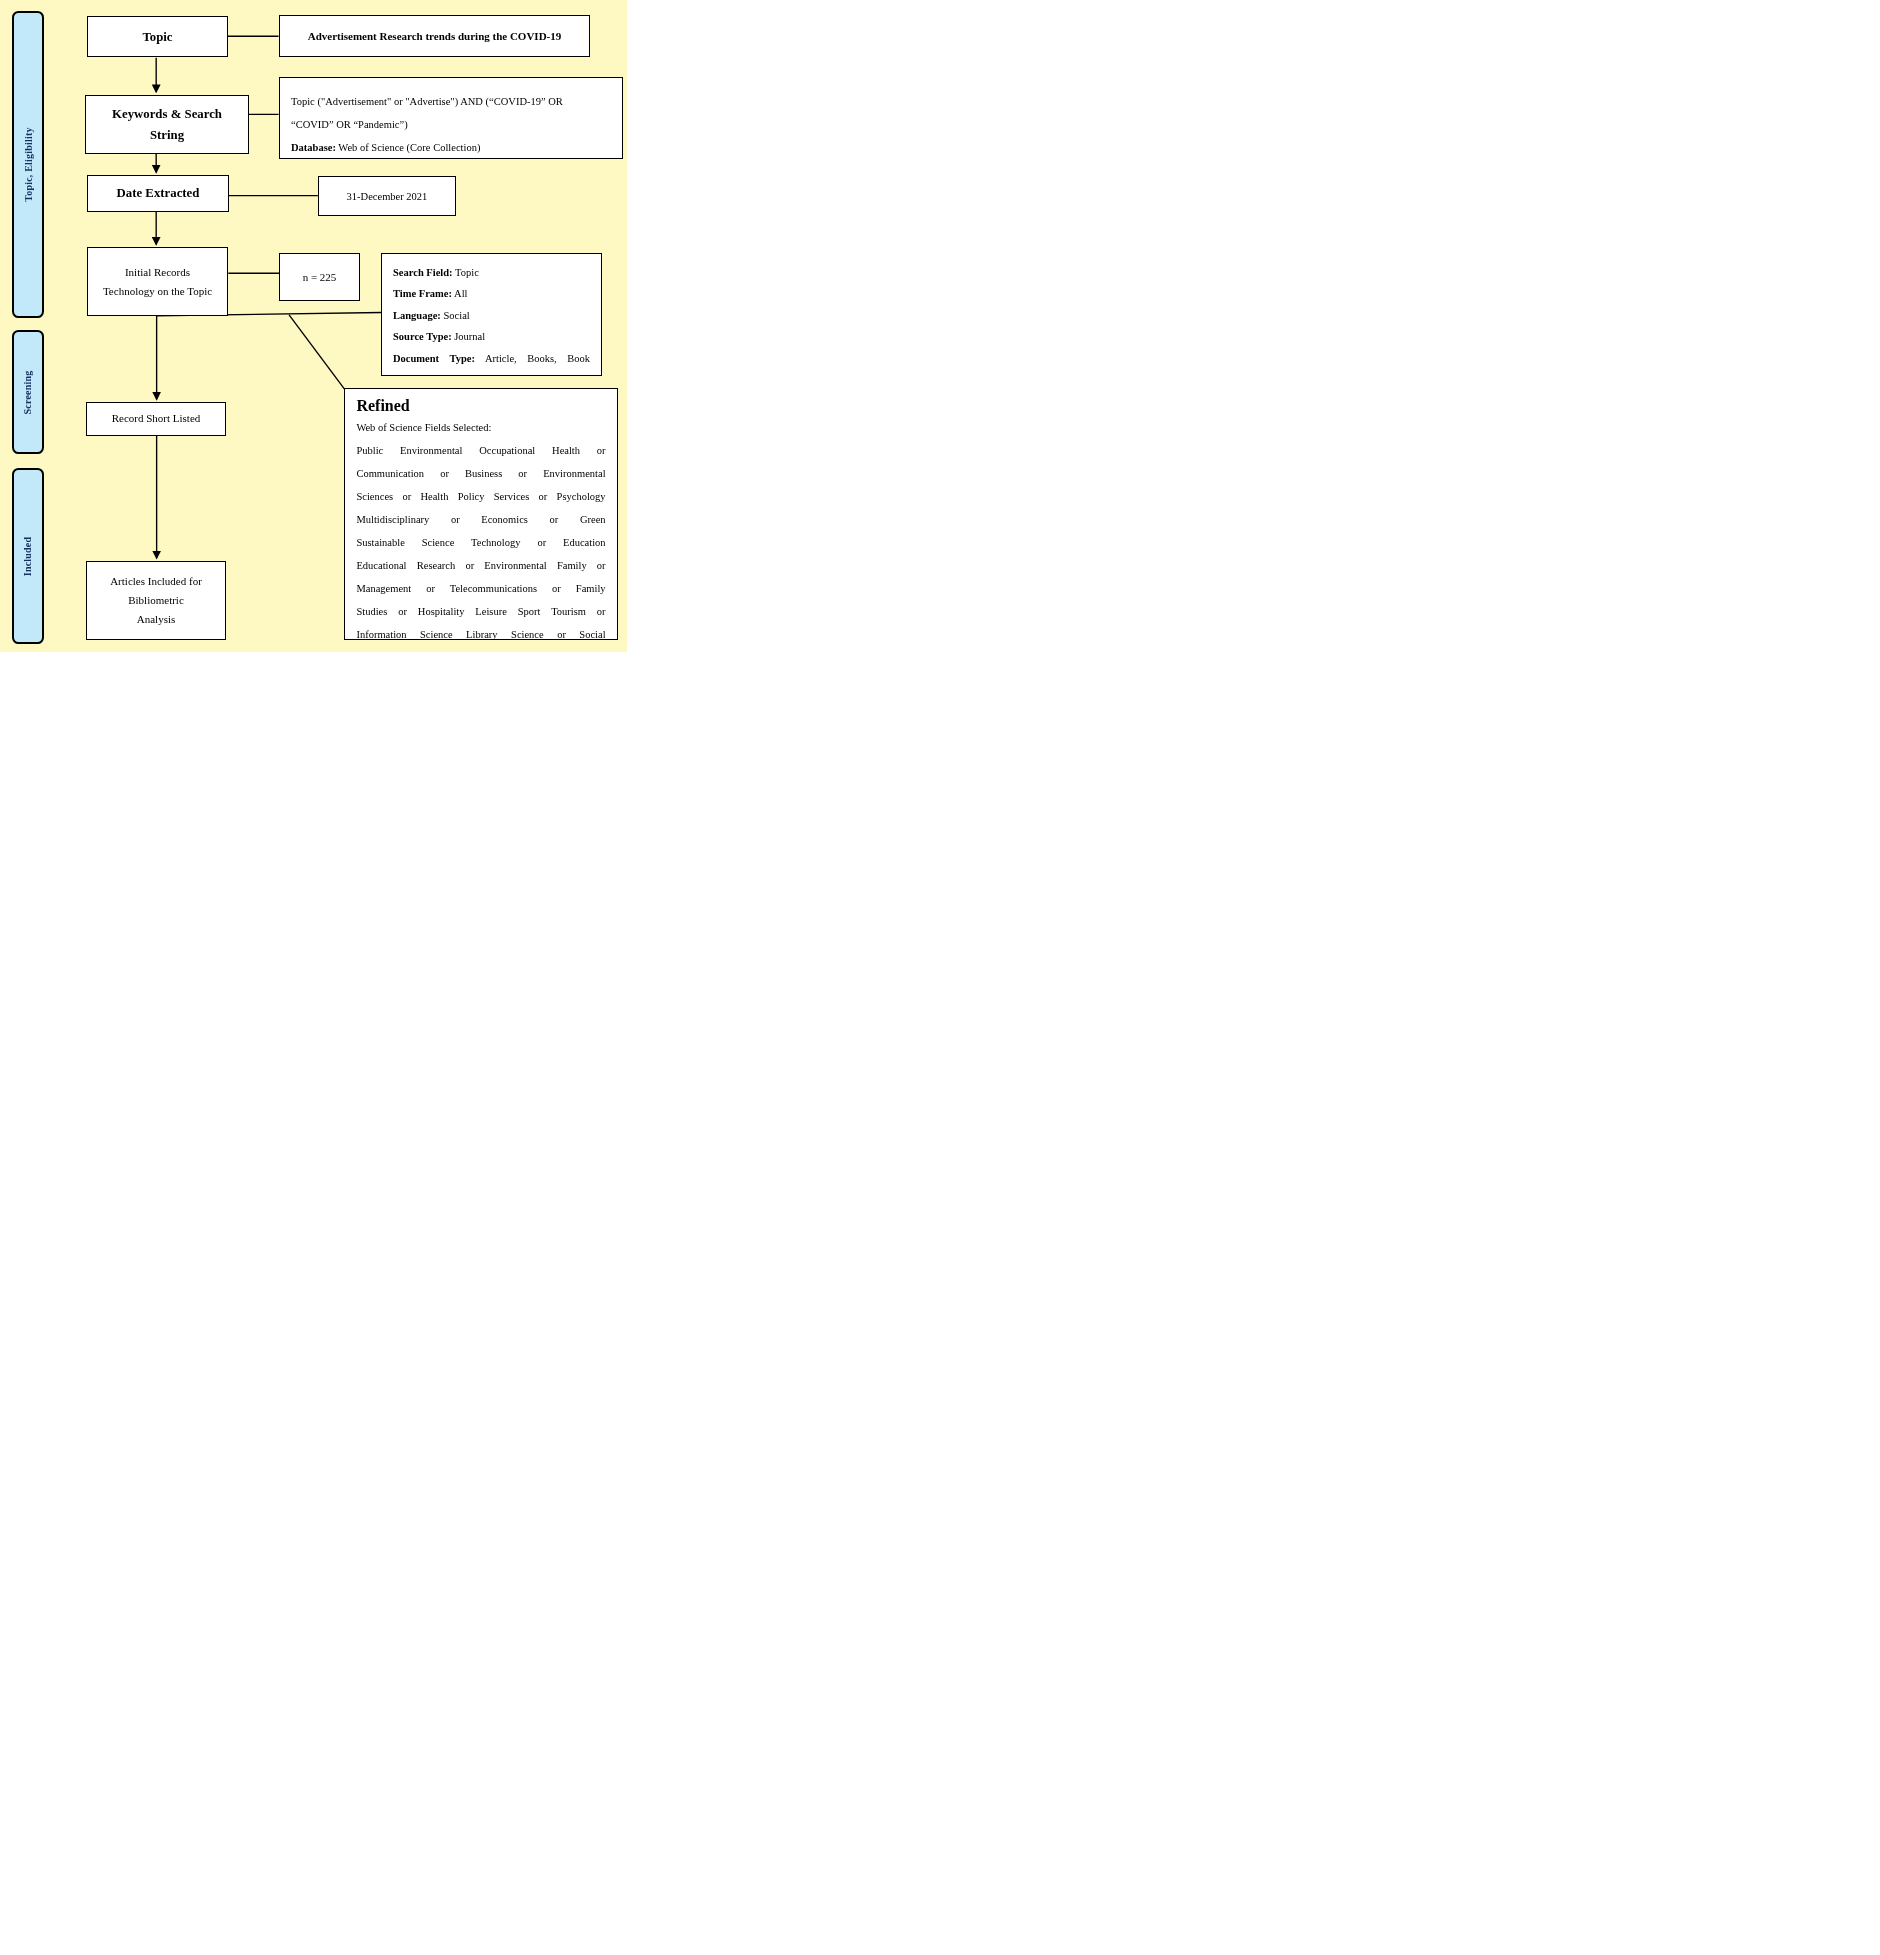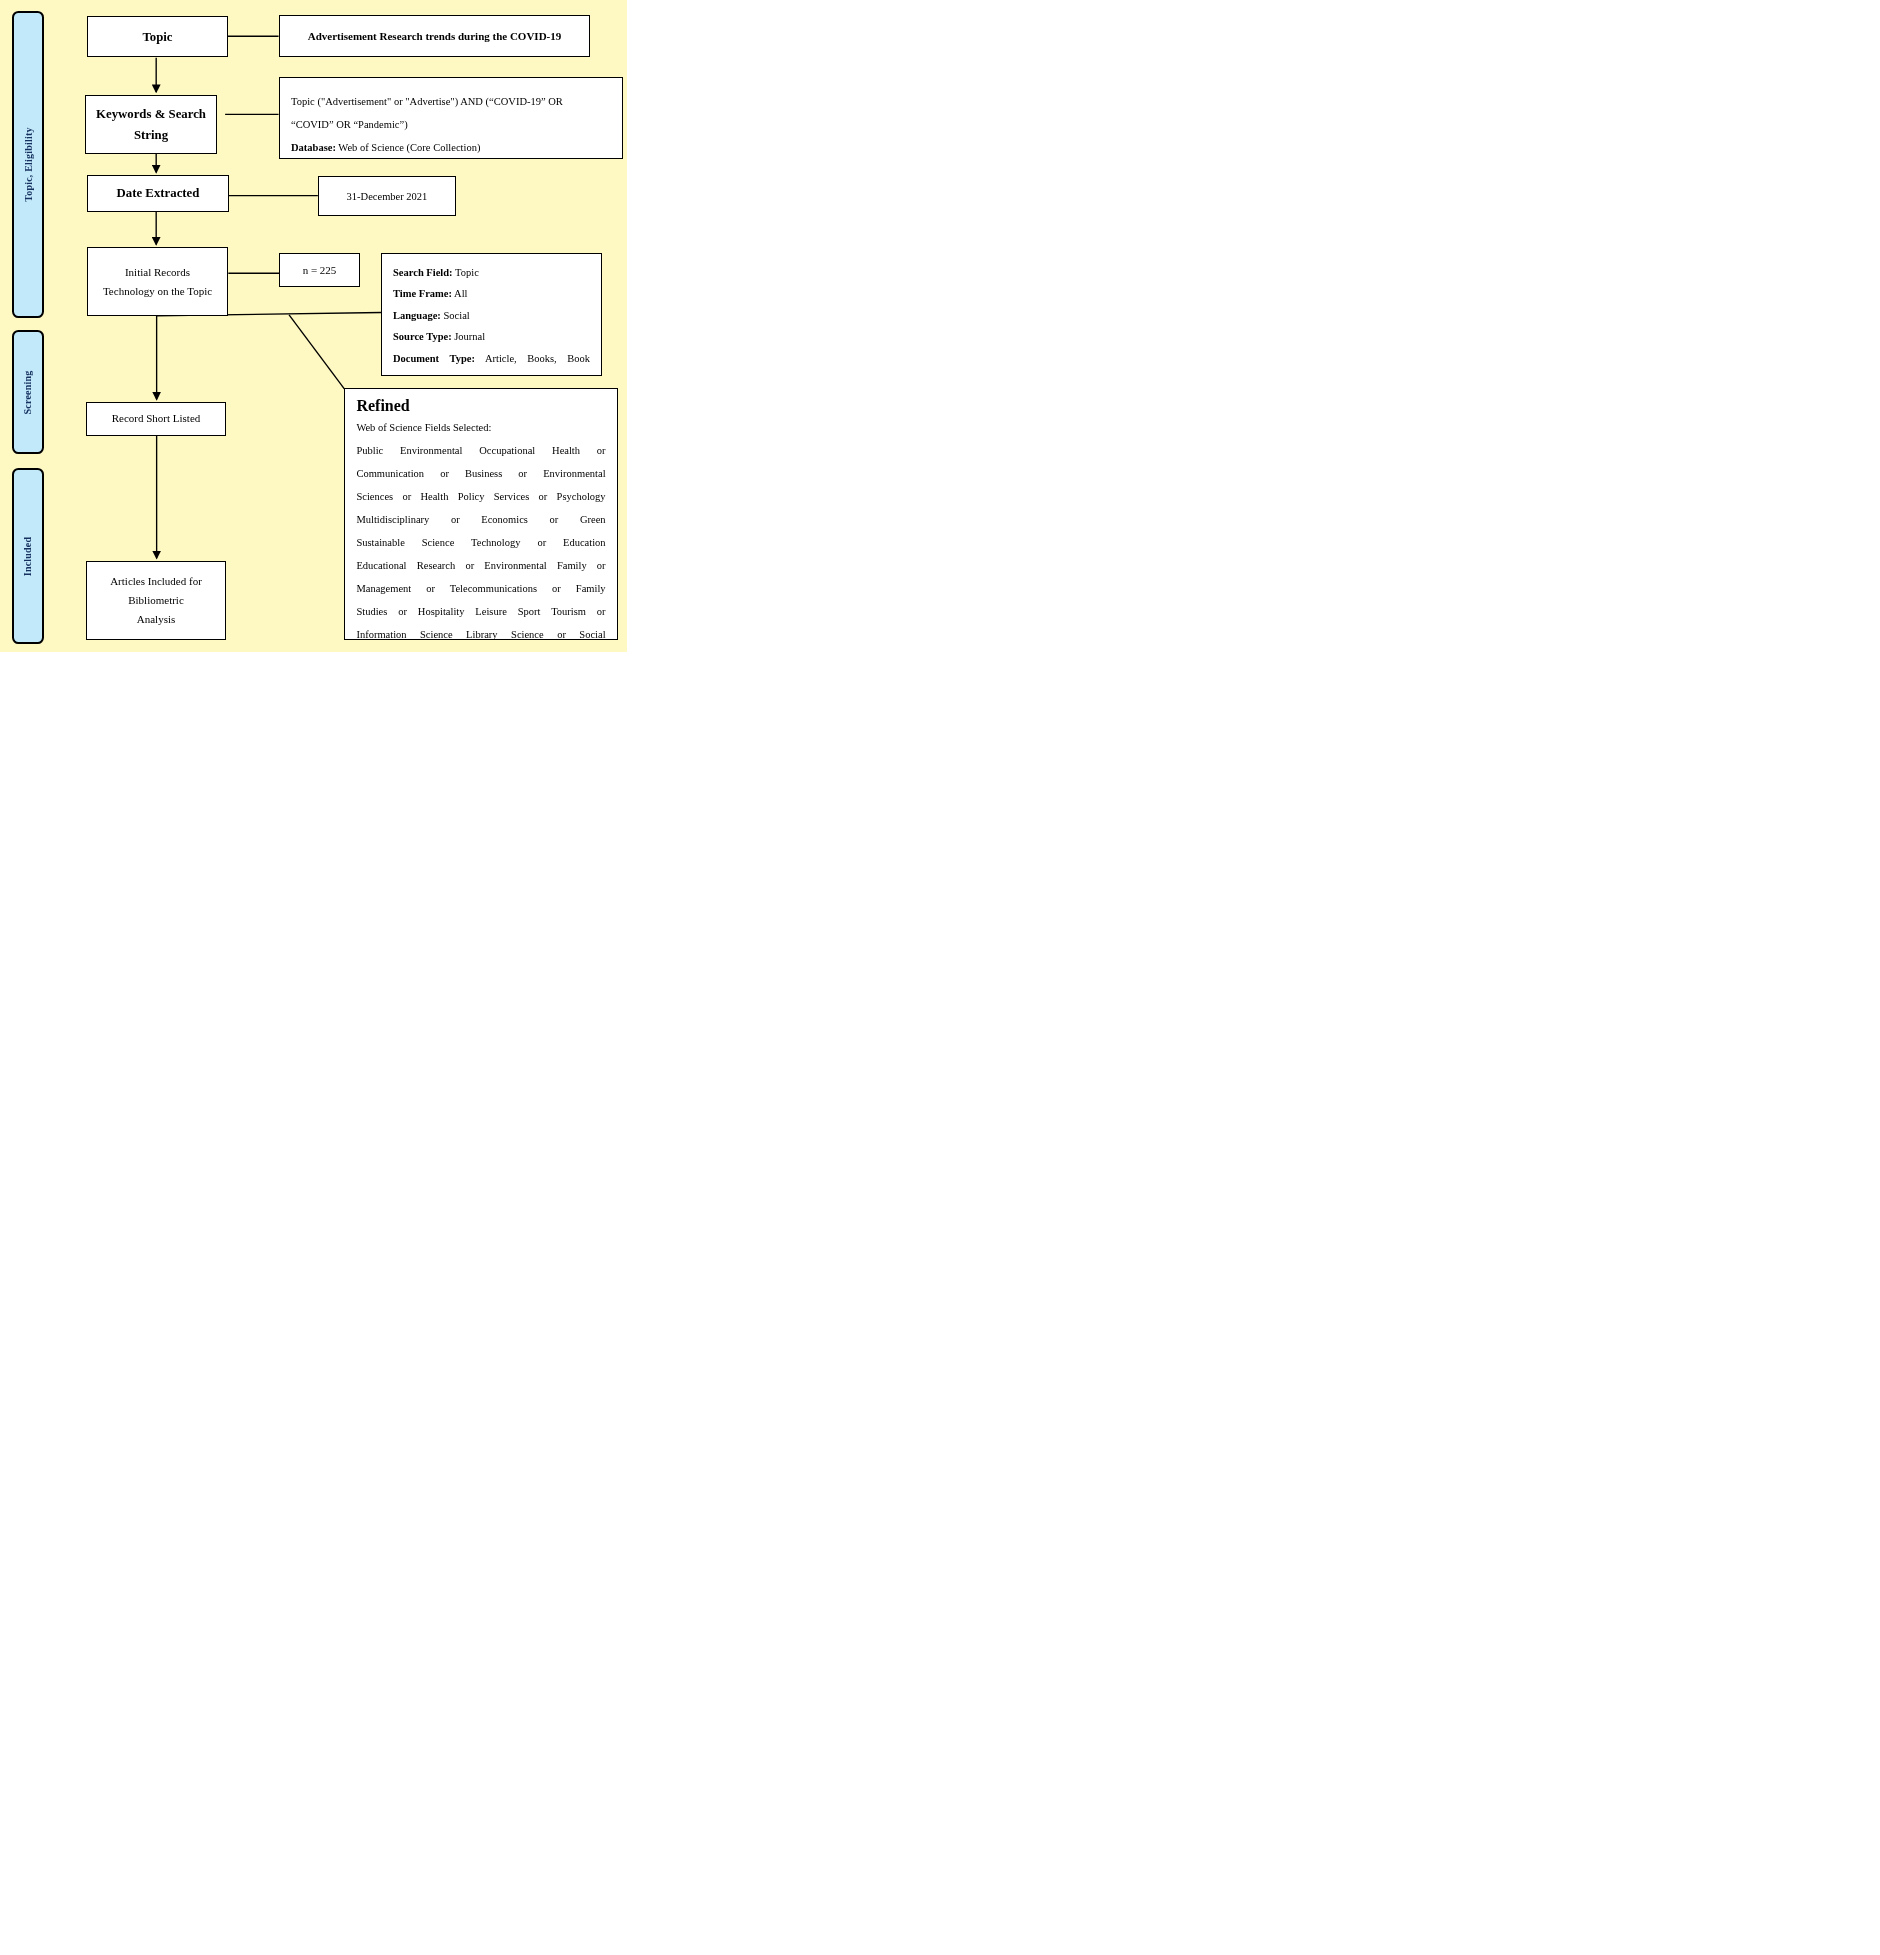--- a/index.html
+++ b/index.html
@@ -119,21 +119,21 @@
     <span class="sidebar-label">Screening</span>
   </div>
   <div class="sidebar-box" style="left:12.3px; top:468px; width:31.5px; height:176px;">
     <span class="sidebar-label">Included</span>
   </div>
 
   <div class="box center thick fs-title" style="left:87px; top:16.4px; width:141px; height:41px;">
     <span>Topic</span>
   </div>
 
-  <div class="box center fs-title kw-lines" style="left:85px; top:95px; width:132px; height:59px;">
+  <div class="box center fs-title kw-lines" style="left:85px; top:95px; width:164px; height:59px;">
     <div class="lnk">Keywords &amp; Search</div>
     <div class="lnk">String</div>
   </div>
 
   <div class="box center thick fs-title" style="left:87px; top:175px; width:142px; height:37px;">
     <span>Date Extracted</span>
   </div>
 
   <div class="box center fs-body init-lines" style="left:87px; top:247px; width:141px; height:69px;">
     <div class="lni">Initial Records</div>
@@ -157,21 +157,21 @@
   <div id="searchstr" class="box pad-text fs-detail" style="left:279px; top:77px; width:344px; height:82px;">
     <div class="ln">Topic ("Advertisement" or "Advertise") AND (“COVID-19” OR</div>
     <div class="ln">“COVID” OR “Pandemic”)</div>
     <div class="ln"><b>Database:</b><span> Web of Science (Core Collection)</span></div>
   </div>
 
   <div class="box center thick fs-detail" style="left:318px; top:176px; width:138px; height:40px;">
     <span>31-December 2021</span>
   </div>
 
-  <div class="box center" style="left:279px; top:253px; width:81px; height:34px; font-size:11px;">
+  <div class="box center" style="left:279px; top:253px; width:81px; height:48px; font-size:11px;">
     <span>n = 225</span>
   </div>
 
   <div id="searchfield" class="box pad-text fs-detail" style="left:381px; top:253px; width:221px; height:123px;">
     <div class="ln"><b>Search Field:</b><span> Topic</span></div>
     <div class="ln"><b>Time Frame:</b><span> All</span></div>
     <div class="ln"><b>Language:</b><span> Social</span></div>
     <div class="ln"><b>Source Type:</b><span> Journal</span></div>
     <div class="ln justify"><b>Document Type:</b><span> Article, Books, Book</span></div>
   </div>

